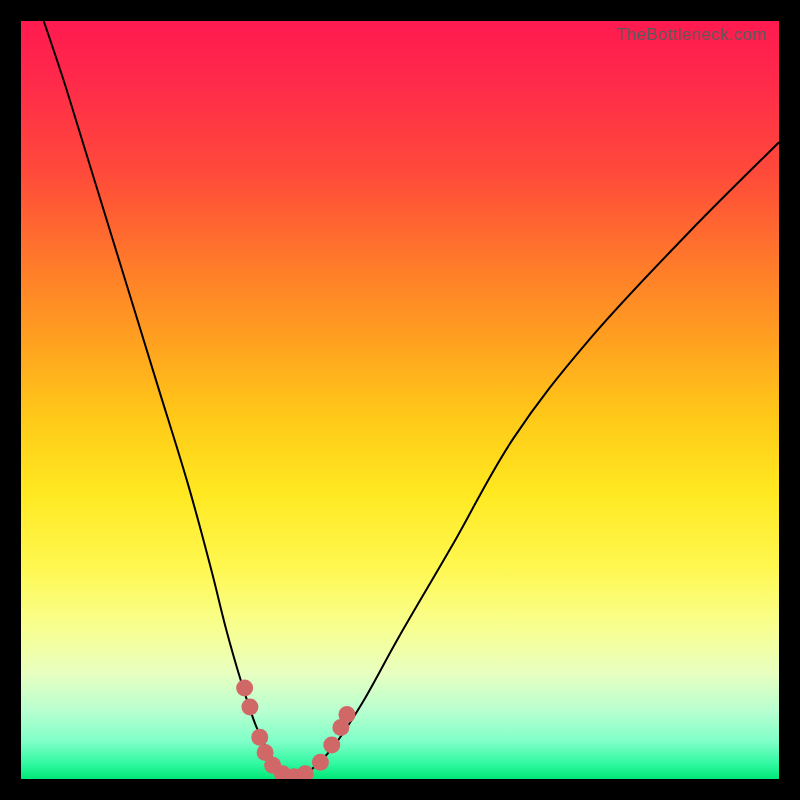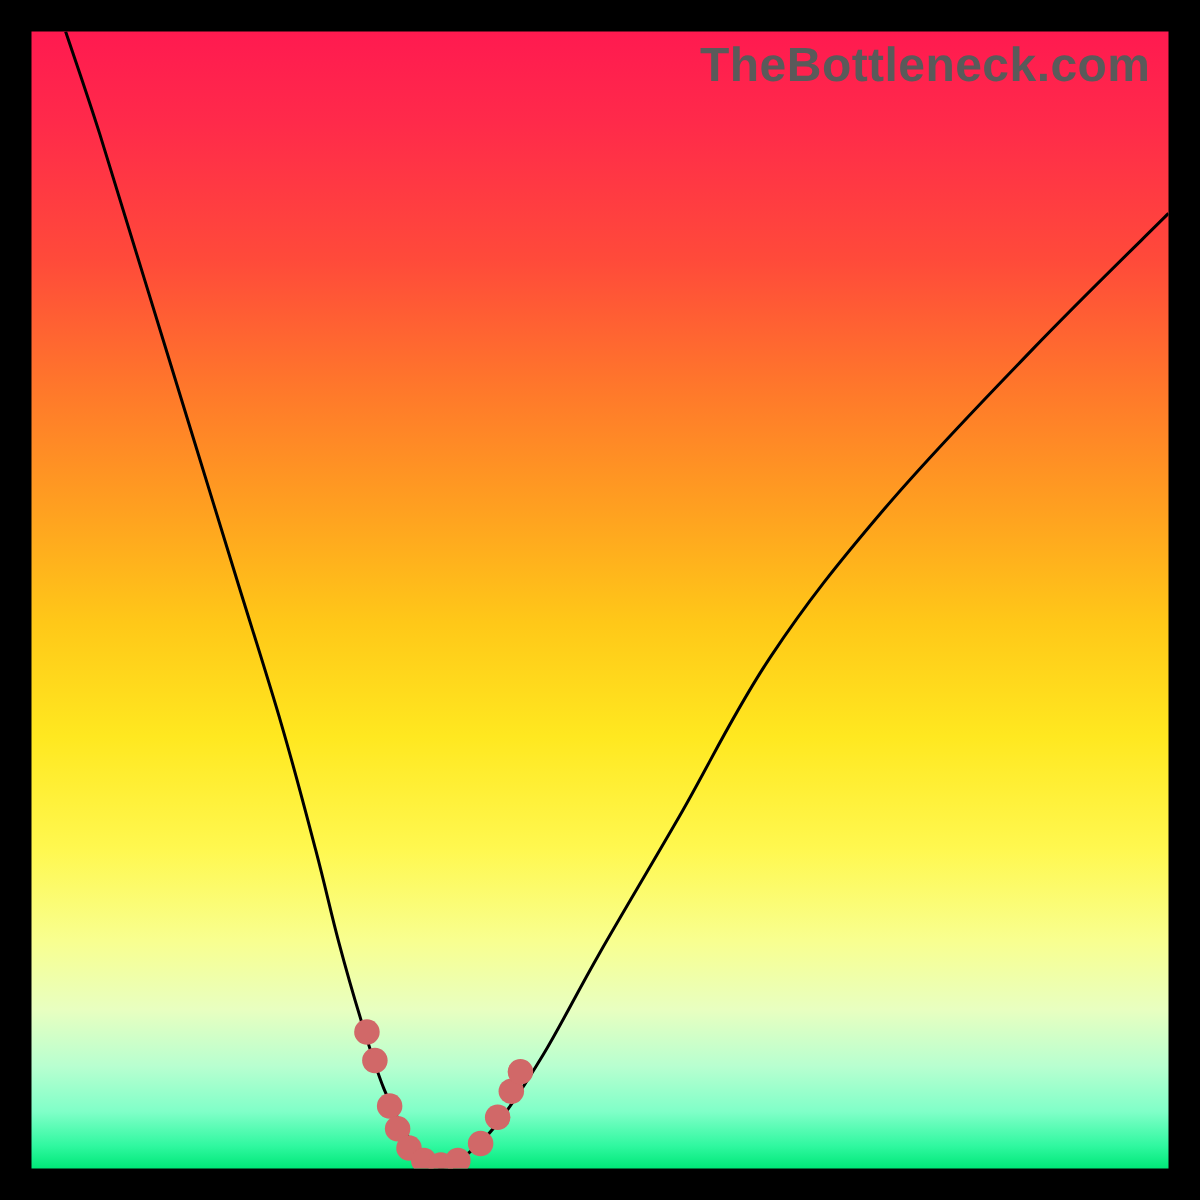--- a/index.html
+++ b/index.html
@@ -30,22 +30,22 @@
       #b8ffd0 91%,
       #80ffc8 95%,
       #30f8a0 98%,
       #00e878 100%);
   }
   .watermark {
     position: absolute;
     top: 4px;
     right: 12px;
     font-family: Arial, Helvetica, sans-serif;
-    font-size: 32px;
-    font-weight: bold;
+    font-size: 17px;
+    font-weight: normal;
     color: #5a5a5a;
     letter-spacing: 0.3px;
     z-index: 10;
     text-align: center;
   }
   svg.curves {
     position: absolute;
     left: 0; top: 0;
     width: 758px; height: 758px;
     z-index: 5;

